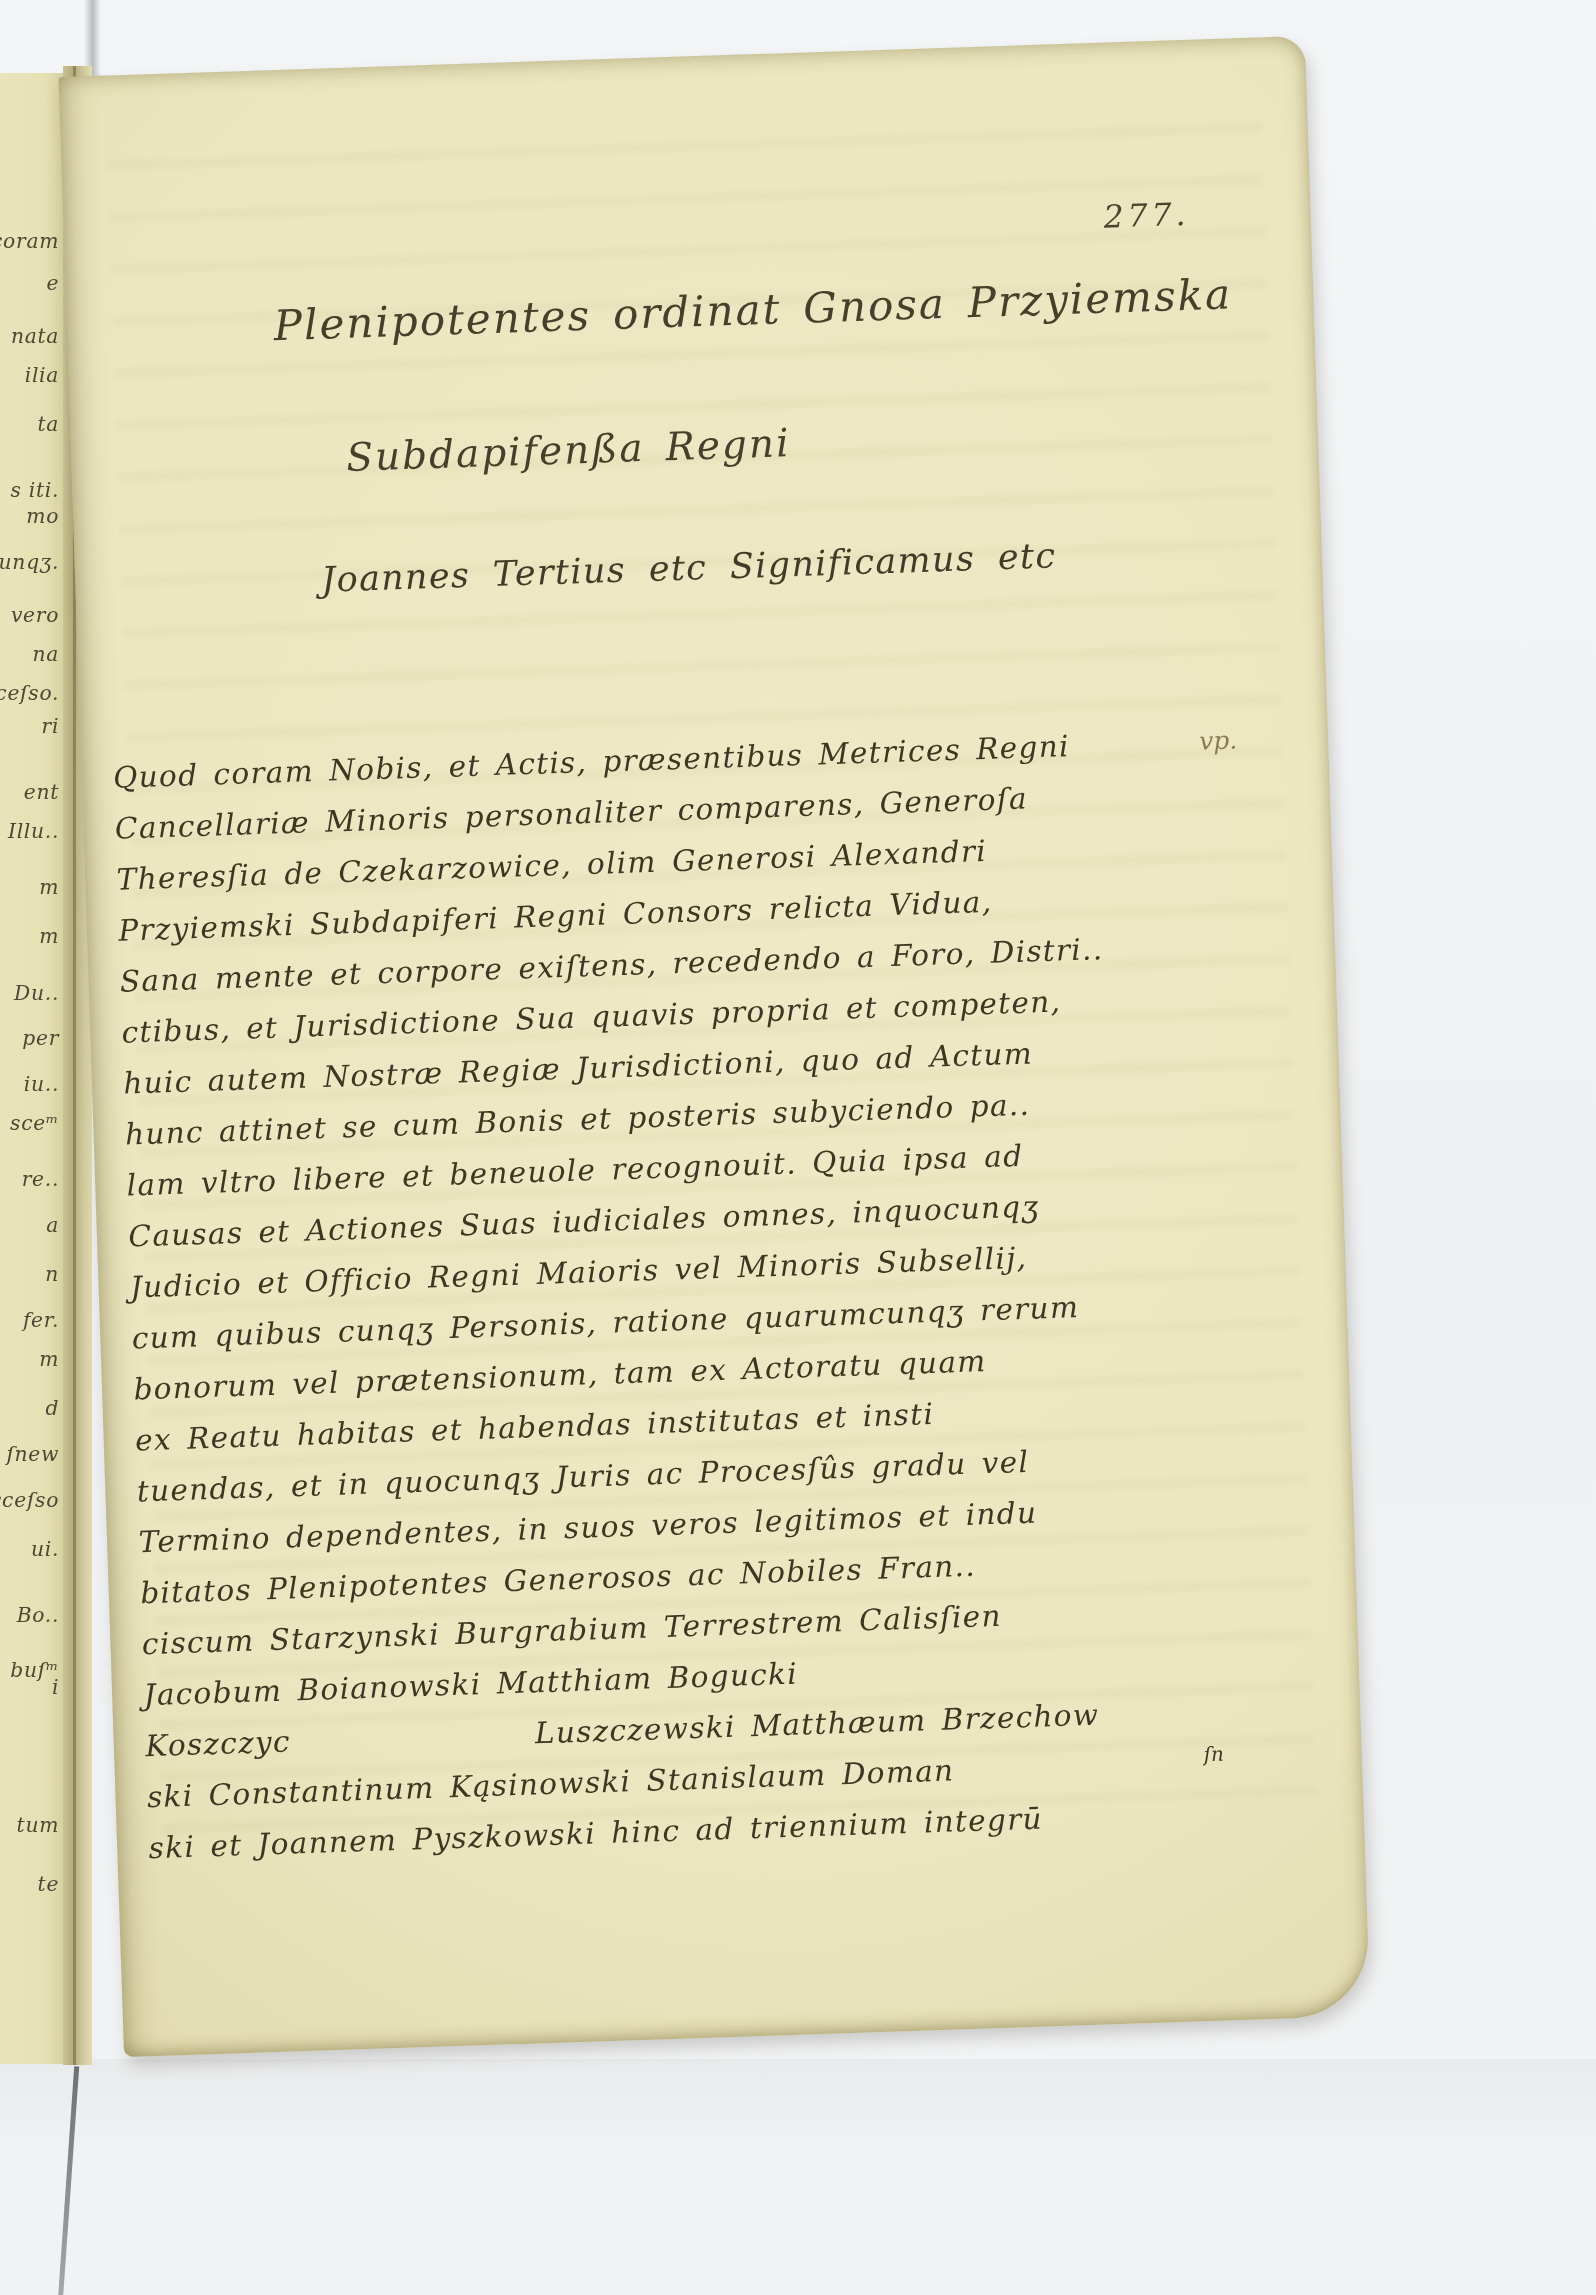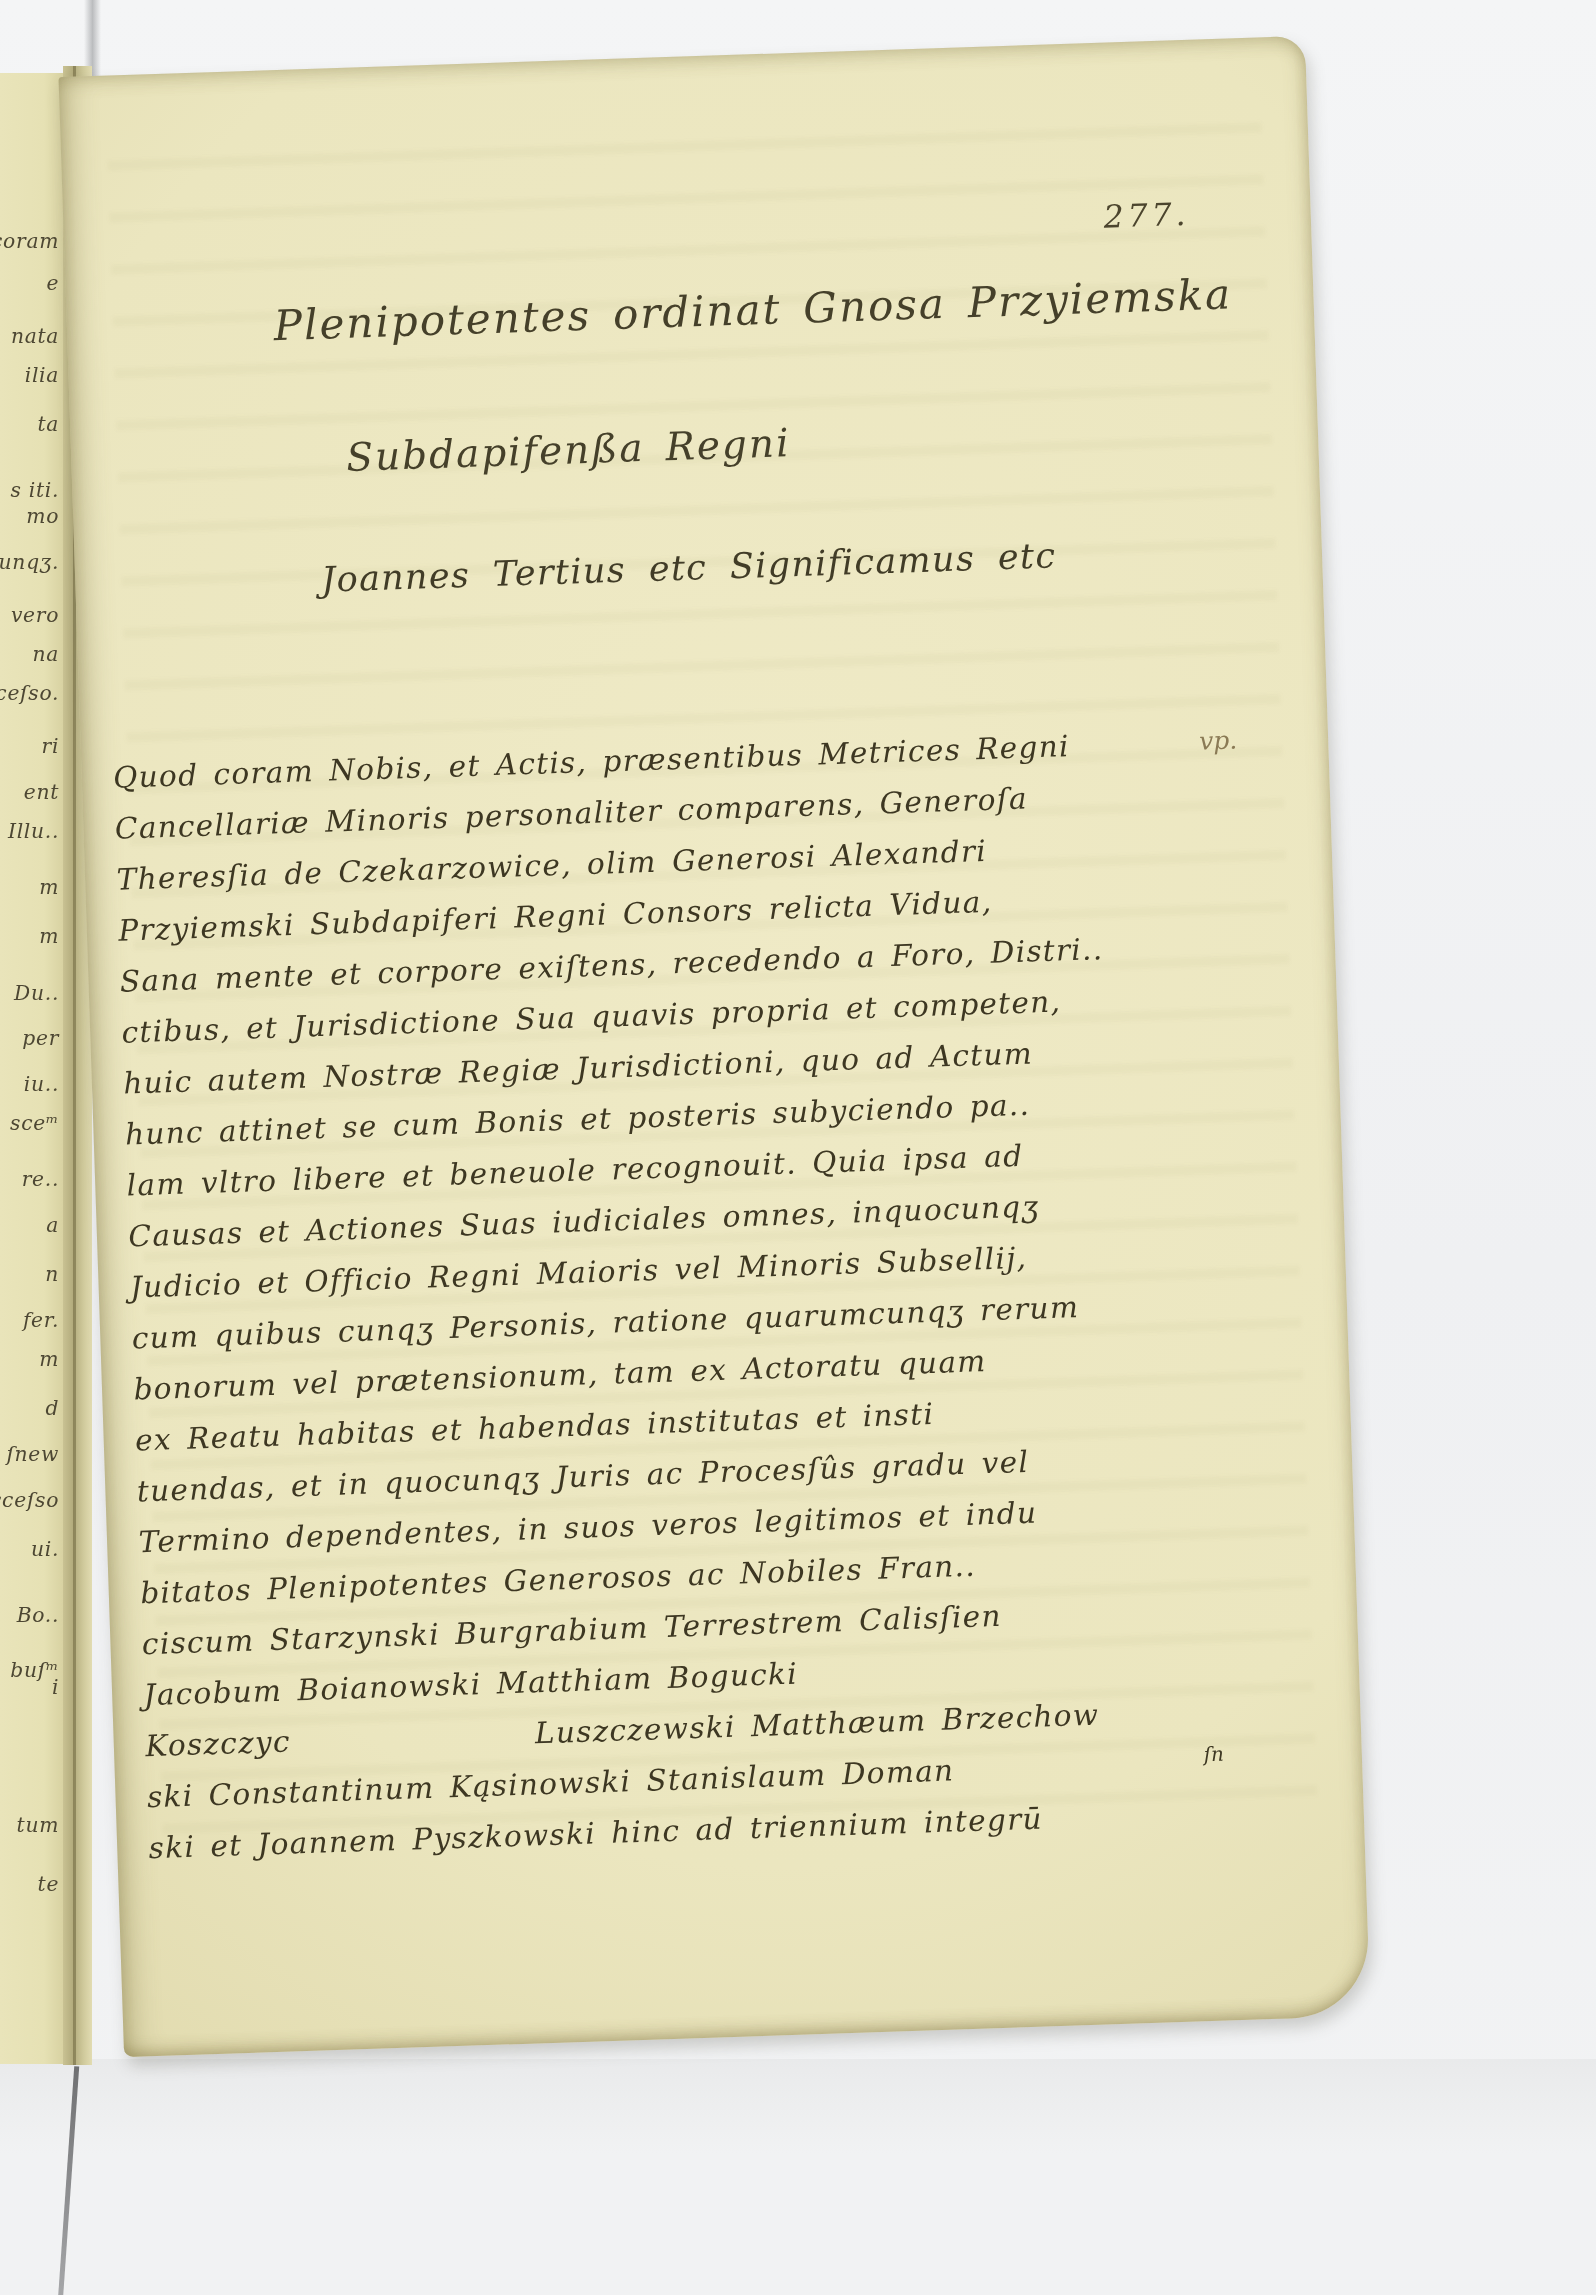--- a/index.html
+++ b/index.html
@@ -62,21 +62,21 @@
       <div class="frag" style="top: 197px;">e</div>
       <div class="frag" style="top: 250px;">nata</div>
       <div class="frag" style="top: 289px;">ilia</div>
       <div class="frag" style="top: 338px;">ta</div>
       <div class="frag" style="top: 404px;">s iti.</div>
       <div class="frag" style="top: 430px;">mo</div>
       <div class="frag" style="top: 476px;">cunqʒ.</div>
       <div class="frag" style="top: 529px;">vero</div>
       <div class="frag" style="top: 568px;">na</div>
       <div class="frag" style="top: 607px;">cceſso.</div>
-      <div class="frag" style="top: 640px; margin-top: 20px;">ri</div>
+      <div class="frag" style="top: 640px;">ri</div>
       <div class="frag" style="top: 706px;">ent</div>
       <div class="frag" style="top: 745px;">Illu..</div>
       <div class="frag" style="top: 801px;">m</div>
       <div class="frag" style="top: 850px;">m</div>
       <div class="frag" style="top: 889px; margin-top: 18px;">Du..</div>
       <div class="frag" style="top: 952px; margin-left: 30px;">per</div>
       <div class="frag" style="top: 998px;">iu..</div>
       <div class="frag" style="top: 1037px;">sceᵐ</div>
       <div class="frag" style="top: 1093px;">re..</div>
       <div class="frag" style="top: 1139px;">a</div>

